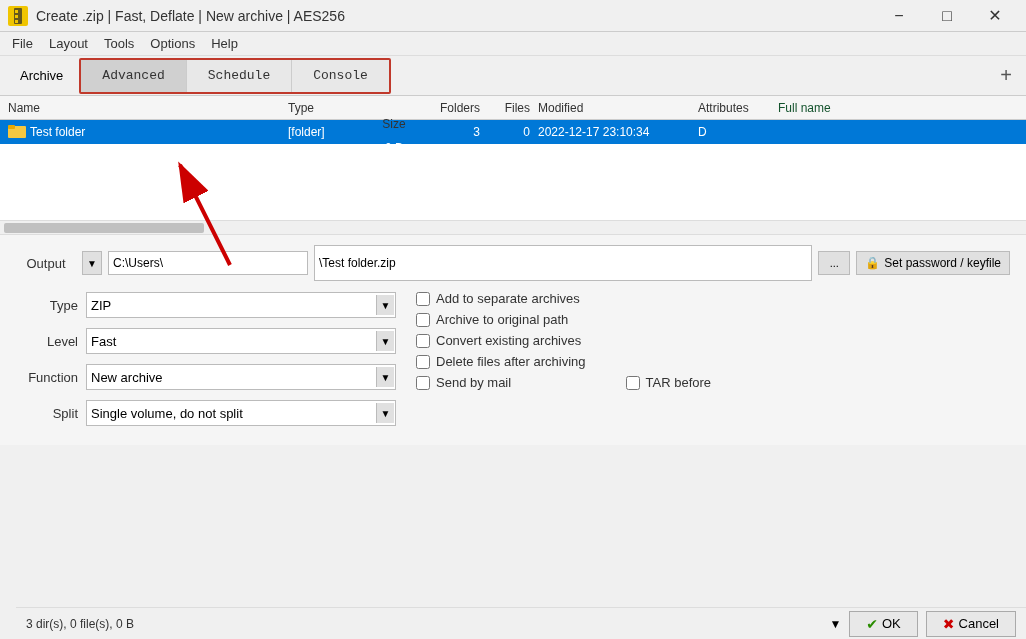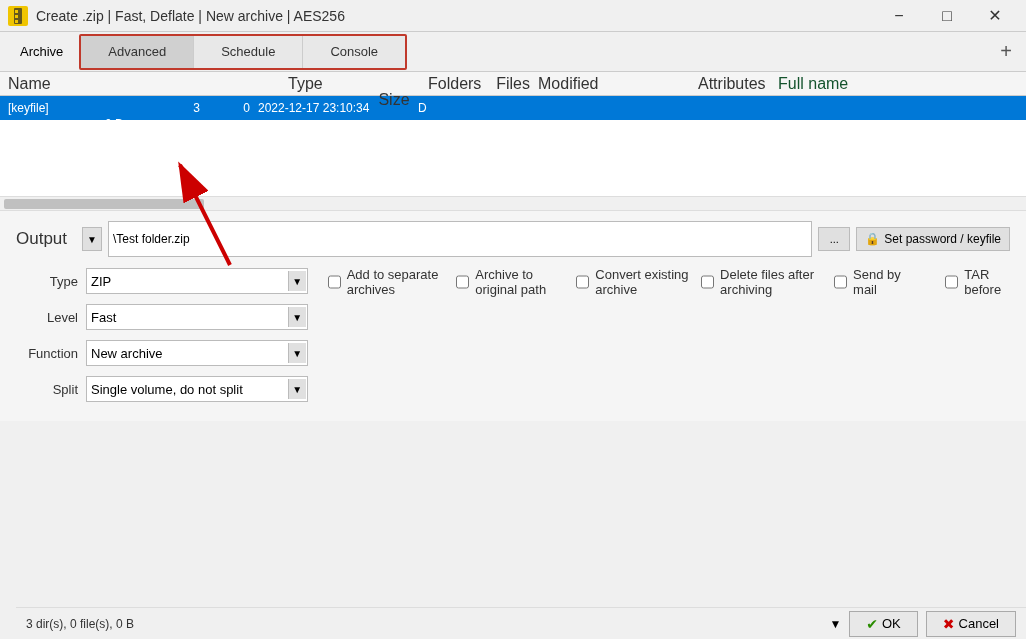--- a/index.html
+++ b/index.html
@@ -78,29 +78,30 @@
       border-bottom: 1px solid #ccc;
       position: relative;
     }
     .tab-group {
       display: flex;
       border: 2px solid #c0392b;
       border-radius: 2px;
       overflow: hidden;
     }
     .tab {
-      padding: 4px 27px;
+      padding: 4px 21px;
       background: #e8e8e8;
       border-right: 1px solid #ccc;
       cursor: pointer;
       font-size: 13px;
       color: #333;
       height: 32px;
       display: flex;
       align-items: center;
+      font-family: Liberation Mono, monospace;
     }
     .tab:last-child { border-right: none; }
     .tab.active { background: #d0d0d0; }
     .tab-archive {
       padding: 4px 12px;
       font-size: 13px;
       color: #000000;
       display: flex;
       align-items: center;
       margin-right: 4px;
@@ -125,21 +126,21 @@
     
     .file-list-header {
       background: #f5f5f5;
       display: flex;
       align-items: center;
       height: 24px;
       border-bottom: 1px solid #ccc;
       padding: 0 4px;
     }
     .col-header {
-      font-size: 16px;
+      font-size: 12px;
       color: #333;
       padding: 0 4px;
       cursor: pointer;
     }
     .col-name { width: 280px; }
     .col-type { width: 80px; }
     .col-size { width: 60px; text-align: center; margin-top: 32px; }
     .col-folders { width: 60px; text-align: right; }
     .col-files { width: 50px; text-align: right; }
     .col-modified { width: 160px; }
@@ -194,23 +195,23 @@
       border-top: 1px solid #ddd;
     }
     .output-row {
       display: flex;
       align-items: center;
       margin-bottom: 10px;
       gap: 6px;
     }
     .output-label {
       width: 60px;
-      font-size: 17px;
-      color: #333;
-      text-align: left;
+      font-size: 13px;
+      color: #333;
+      text-align: center;
     }
     .output-dropdown-btn {
       width: 20px;
       height: 24px;
       background: #e0e0e0;
       border: 1px solid #bbb;
       cursor: pointer;
       display: flex;
       align-items: center;
       justify-content: center;
@@ -408,20 +409,27 @@
       </svg>
     </div>
     <span class="title-bar-text">Create .zip | Fast, Deflate | New archive | AES256</span>
     <div class="title-bar-controls">
       <button class="title-btn">−</button>
       <button class="title-btn">□</button>
       <button class="title-btn close">✕</button>
     </div>
   </div>
 
+  <div class="menu-bar">
+    <div class="menu-item">File</div>
+    <div class="menu-item">Layout</div>
+    <div class="menu-item">Tools</div>
+    <div class="menu-item">Options</div>
+    <div class="menu-item">Help</div>
+  </div>
 
   <div class="tab-bar">
     <div class="tab-archive">Archive</div>
     <div class="tab-group">
       <div class="tab active">Advanced</div>
       <div class="tab">Schedule</div>
       <div class="tab">Console</div>
     </div>
     <button class="add-btn">+</button>
   </div>
@@ -434,21 +442,31 @@
     <div class="col-header col-files">Files</div>
     <div class="col-header col-modified">Modified</div>
     <div class="col-header col-attr">Attributes</div>
     <div class="col-header col-fullname">
       <span style="color:#14532d;">Full name</span>
     </div>
   </div>
 
   <div class="file-list-area" style="height:100px;">
     <div class="file-row selected">
-      <div class="file-cell col-type">[keyfile]</div>
+      <div class="file-cell col-name" style="display:flex;align-items:center;width:280px;">
+        <span style="margin-right:4px;">
+          <svg width="18" height="16" viewBox="0 0 18 16">
+            <rect x="0" y="3" width="18" height="12" rx="1" fill="#f5c842"></rect>
+            <rect x="0" y="3" width="8" height="3" rx="1" fill="#f5c842"></rect>
+            <rect x="0" y="2" width="7" height="4" rx="1" fill="#e8a800"></rect>
+          </svg>
+        </span>
+        <span>Test folder</span>
+      </div>
+      <div class="file-cell col-type">[folder]</div>
       <div class="file-cell col-size">0 B</div>
       <div class="file-cell col-folders">3</div>
       <div class="file-cell col-files">0</div>
       <div class="file-cell col-modified">2022-12-17 23:10:34</div>
       <div class="file-cell col-attr">D</div>
     </div>
   </div>
 
   <div style="position:absolute; top:145px; left:150px; pointer-events:none; z-index:10;">
     <svg width="130" height="130" viewBox="0 0 130 130">
@@ -464,20 +482,23 @@
 
   <div class="scroll-bar-h">
     <div class="scroll-thumb"></div>
   </div>
 
   <div class="bottom-section">
 
     <div class="output-row">
       <span class="output-label">Output</span>
       <button class="output-dropdown-btn">▼</button>
+      <div class="output-path-left">
+        <span>C:\Users\</span>
+      </div>
       <div class="output-path-right">
         <span>\Test folder.zip</span>
       </div>
       <button class="browse-btn">...</button>
       <button class="password-btn">
         <span>🔒</span>
         <span>Set password / keyfile</span>
       </button>
     </div>
 
@@ -535,32 +556,32 @@
               <option>1 GB</option>
               <option>4.5 GB</option>
             </select>
             <div class="select-arrow">▼</div>
           </div>
         </div>
       </div>
 
       <div class="right-col">
         <div class="right-col-inner">
-          <div style="display:flex;flex-direction:row;gap:6px;">
+          <div style="display:flex;flex-direction:column;gap:0;">
             <label class="checkbox-row">
               <input type="checkbox" style="">
               <span>Add to separate archives</span>
             </label>
             <label class="checkbox-row">
               <input type="checkbox" style="">
               <span>Archive to original path</span>
             </label>
             <label class="checkbox-row">
               <input type="checkbox" style="">
-              <span>Convert existing archive</span>
+              <span>Convert existing archives</span>
             </label>
             <label class="checkbox-row">
               <input type="checkbox" style="">
               <span>Delete files after archiving</span>
             </label>
             <label class="checkbox-row">
               <input type="checkbox" style="">
               <span>Send by mail</span>
             </label>
           </div>

